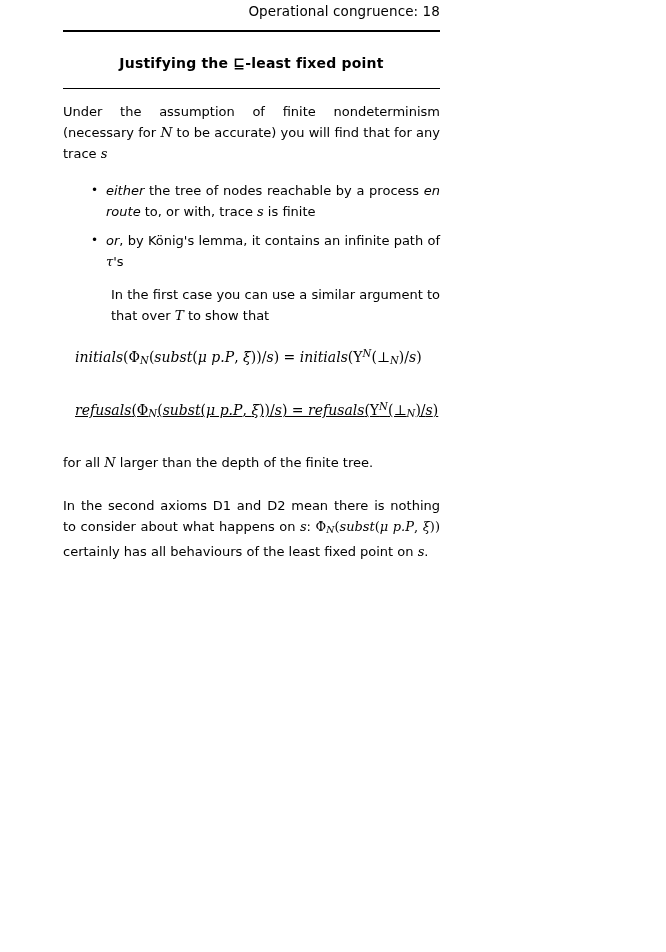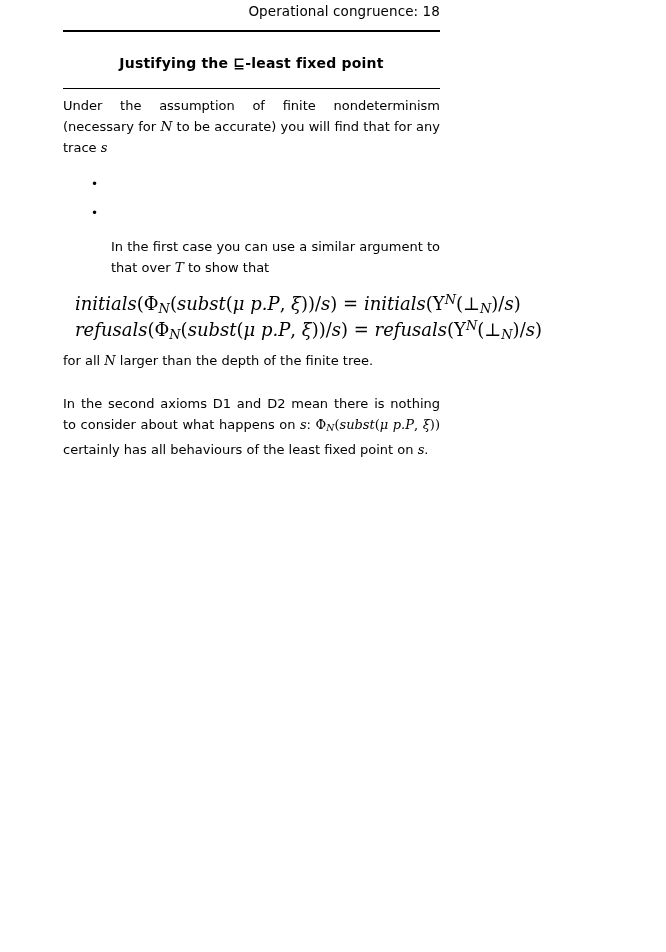--- a/index.html
+++ b/index.html
@@ -40,42 +40,41 @@
     font-weight: bold;
     line-height: 25px;
     letter-spacing: 0.2px;
   }
   p { margin: 0; }
   .body-text {
     font-size: 13px;
     line-height: 21px;
     text-align: justify;
   }
-  .p-intro { margin-top: 6px; }
+  .p-intro { margin-top: 12px; }
   .bullets { margin-top: 16px; }
   .bullet-row { display: flex; }
   .bullet-row + .bullet-row { margin-top: 8px; }
   .bullet-marker {
     flex: 0 0 15px;
     margin-left: 28px;
     font-size: 12px;
     line-height: 21px;
   }
   .bullet-text { flex: 1; text-align: justify; }
   .p-first-case { margin-top: 12px; margin-left: 48px; }
   .formula {
     margin-top: 14px;
     padding-left: 12px;
-    font-size: 18px;
-    line-height: 15px;
+    font-size: 14px;
+    line-height: 28px;
     white-space: nowrap;
-    text-align: center;
   }
-  .formula-second { margin-top: 2px; }
-  .p-for-all { margin-top: 8px; }
+  .formula-second { margin-top: 18px; text-decoration: underline; }
+  .p-for-all { margin-top: 24px; }
   .p-second-case { margin-top: 22px; }
 
   
   .seg-rm { }
   .seg-em { font-style: italic; }
   .seg-m  { font-family: "DejaVu Serif", serif; }
   .seg-mi { font-family: "DejaVu Serif", serif; font-style: italic; }
   .seg-cal { font-family: "DejaVu Serif", serif; font-style: italic; font-size: 1.05em; }
   .seg-sub, .seg-subcal {
     font-family: "DejaVu Serif", serif; font-style: italic;
@@ -98,23 +97,25 @@
 
     <div class="title">Justifying the ⊑-least fixed point</div>
 
     <hr class="rule rule-title">
 
     <p class="body-text p-intro"><span class="seg-rm">Under the assumption of finite nondeterminism (necessary for </span><span class="seg-cal">N</span><span class="seg-rm"> to be accurate) you will find that for any trace </span><span class="seg-mi">s</span></p>
 
     <div class="bullets">
       <div class="bullet-row">
         <span class="bullet-marker">•</span>
+        <span class="bullet-text body-text"><span class="seg-em">either</span><span class="seg-rm"> the tree of nodes reachable by a process </span><span class="seg-em">en route</span><span class="seg-rm"> to, or with, trace </span><span class="seg-mi">s</span><span class="seg-rm"> is finite</span></span>
       </div>
       <div class="bullet-row">
         <span class="bullet-marker">•</span>
+        <span class="bullet-text body-text"><span class="seg-em">or</span><span class="seg-rm">, by König's lemma, it contains an infinite path of </span><span class="seg-mi">τ</span><span class="seg-rm">'s</span></span>
       </div>
     </div>
 
     <p class="body-text p-first-case"><span class="seg-rm">In the first case you can use a similar argument to that over </span><span class="seg-cal">T</span><span class="seg-rm"> to show that</span></p>
 
     <div class="formula"><span class="seg-mi">initials</span><span class="seg-m">(Φ</span><span class="seg-subcal">N</span><span class="seg-m">(</span><span class="seg-mi">subst</span><span class="seg-m">(</span><span class="seg-mi">μ p.P</span><span class="seg-m">, </span><span class="seg-mi">ξ</span><span class="seg-m">))/</span><span class="seg-mi">s</span><span class="seg-m">) = </span><span class="seg-mi">initials</span><span class="seg-m">(Υ</span><span class="seg-sup">N</span><span class="seg-m">(⊥</span><span class="seg-subcal">N</span><span class="seg-m">)/</span><span class="seg-mi">s</span><span class="seg-m">)</span></div>
 
     <div class="formula formula-second"><span class="seg-mi">refusals</span><span class="seg-m">(Φ</span><span class="seg-subcal">N</span><span class="seg-m">(</span><span class="seg-mi">subst</span><span class="seg-m">(</span><span class="seg-mi">μ p.P</span><span class="seg-m">, </span><span class="seg-mi">ξ</span><span class="seg-m">))/</span><span class="seg-mi">s</span><span class="seg-m">) = </span><span class="seg-mi">refusals</span><span class="seg-m">(Υ</span><span class="seg-sup">N</span><span class="seg-m">(⊥</span><span class="seg-subcal">N</span><span class="seg-m">)/</span><span class="seg-mi">s</span><span class="seg-m">)</span></div>
 
     <p class="body-text p-for-all"><span class="seg-rm">for all </span><span class="seg-mi">N</span><span class="seg-rm"> larger than the depth of the finite tree.</span></p>

